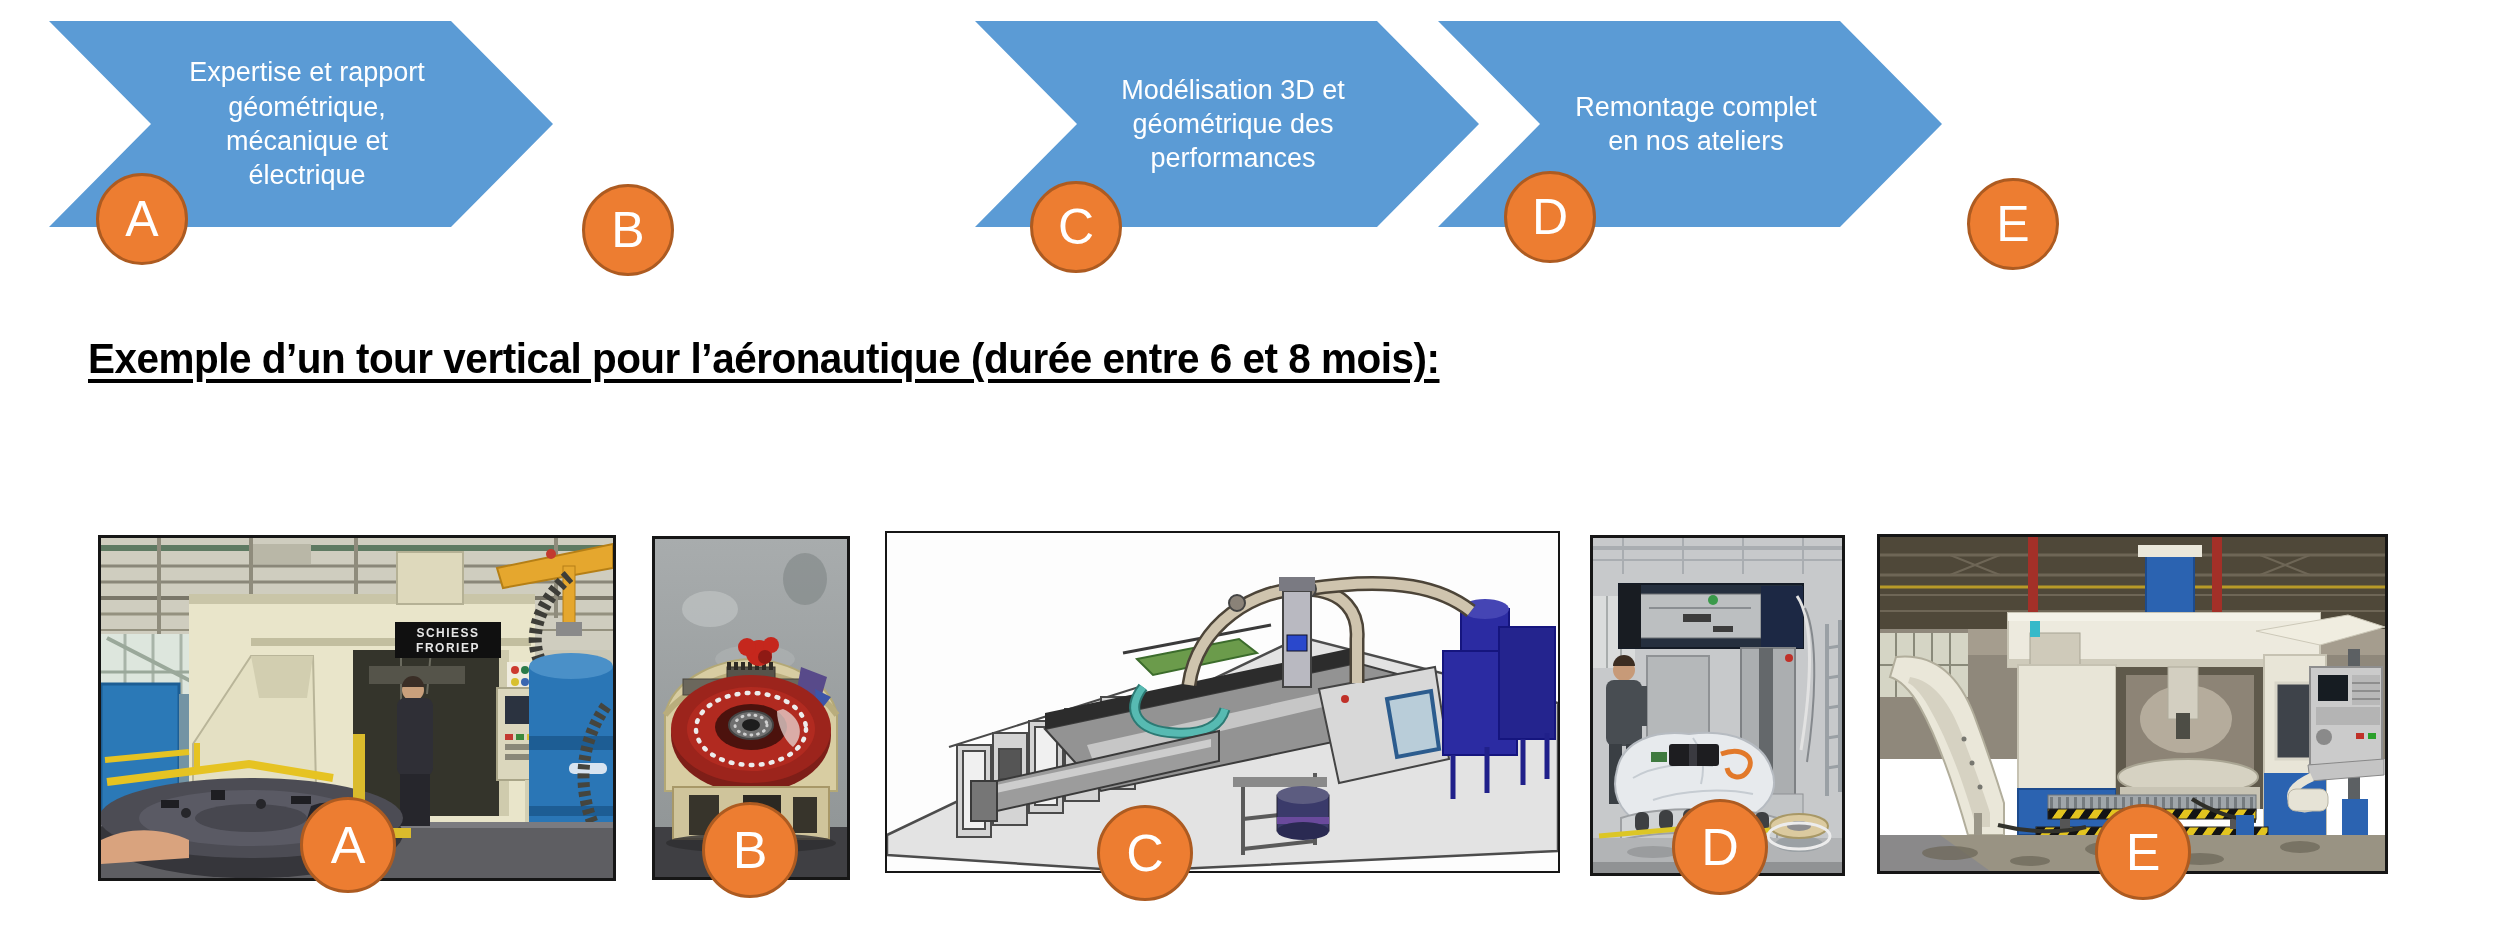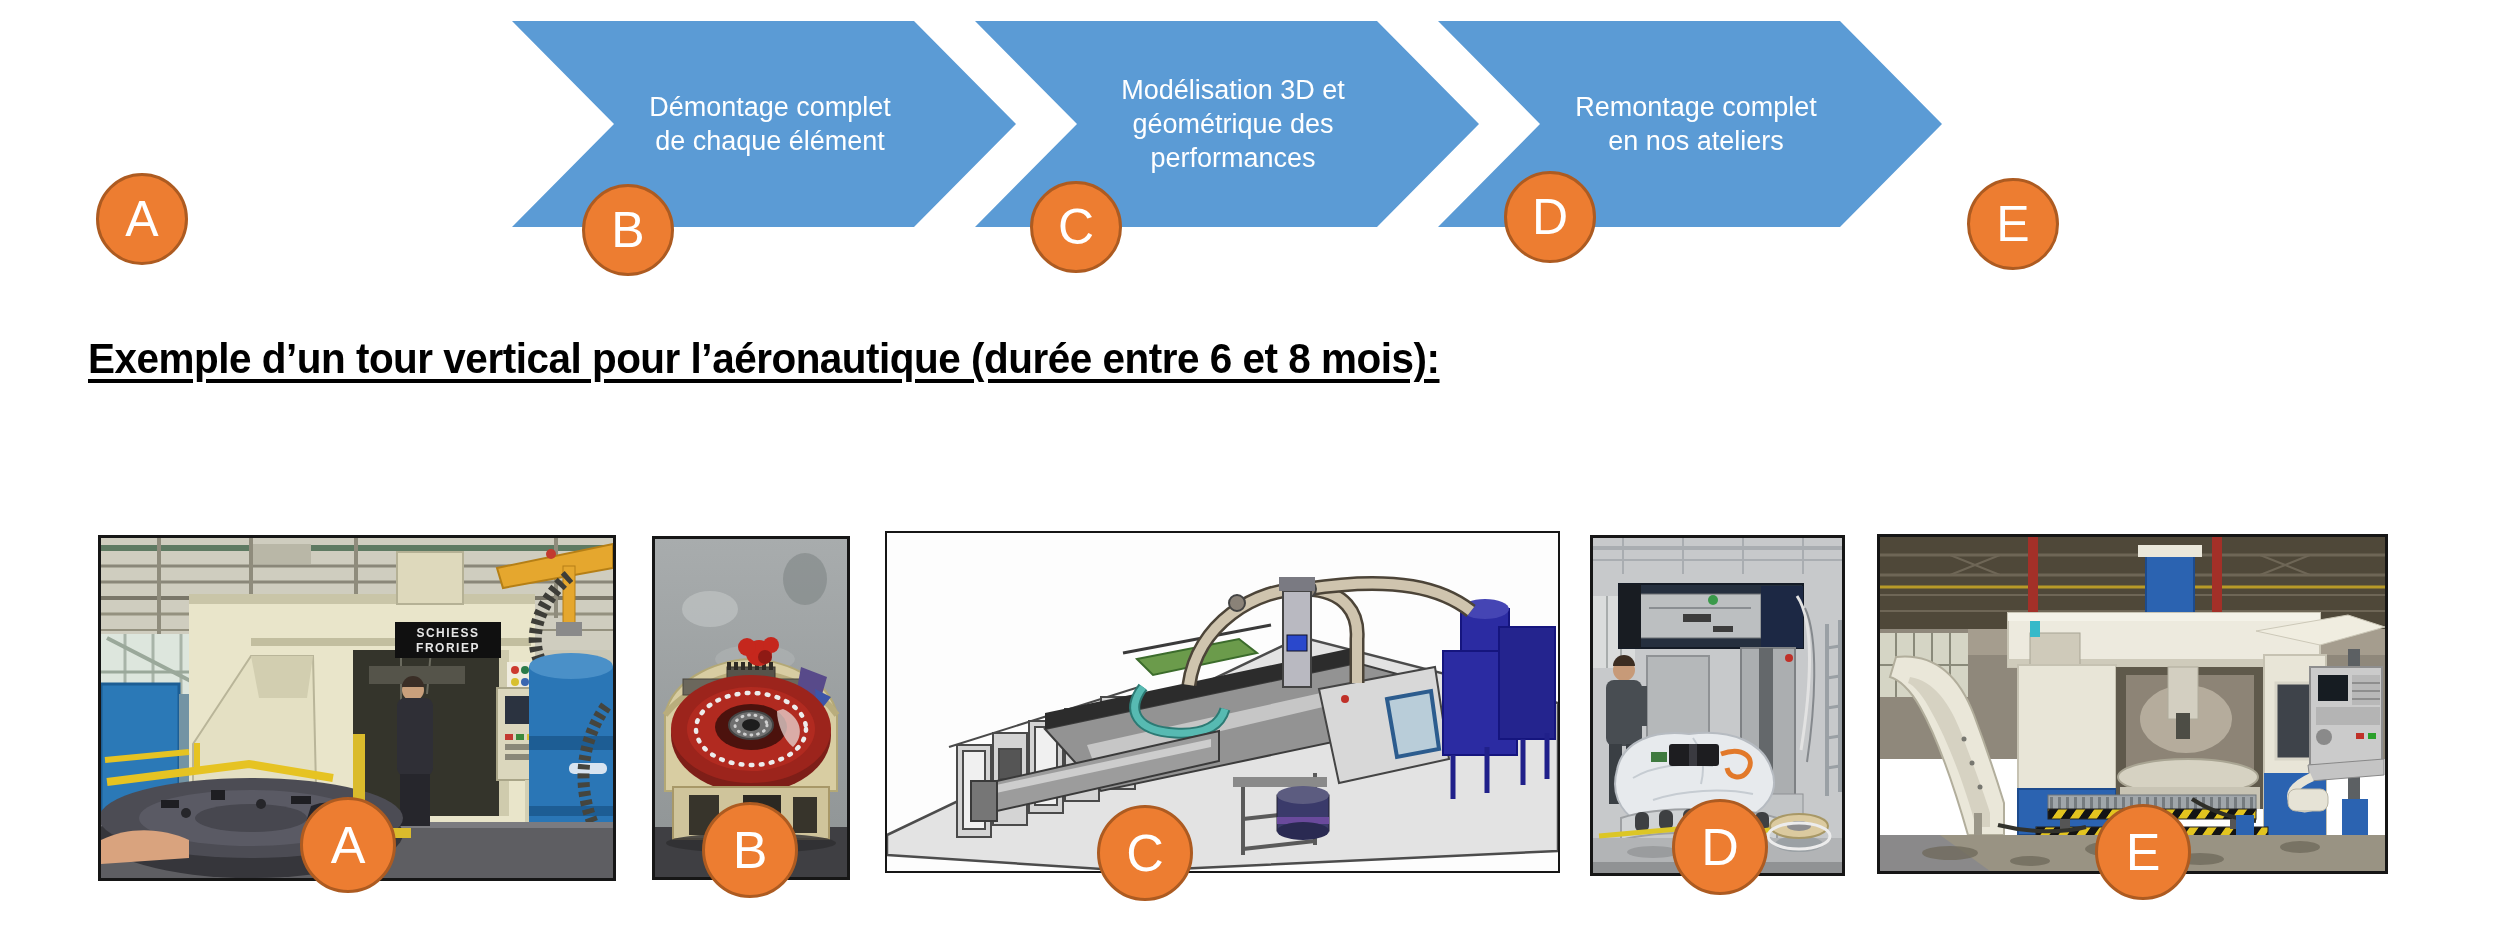--- a/index.html
+++ b/index.html
@@ -28,23 +28,25 @@
   .photo{position:absolute;border:3px solid #161616;background:#fff;z-index:2;margin-top:46px;}
   .photo.thin{border-width:2px;}
   .photo svg{display:block;}
   .sign-text{font-family:"Liberation Sans",sans-serif;font-weight:bold;letter-spacing:1.5px;}
 </style>
 </head>
 <body>
 
 <div class="slide">
 
-  <div class="chevron" style="left:512px">
-    <span class="chevron-label">Démontage complet
-de chaque élément</span>
+  <div class="chevron" style="left:49px">
+    <span class="chevron-label">Expertise et rapport
+géométrique,
+mécanique et
+électrique</span>
   </div>
   <div class="chevron" style="left:975px">
     <span class="chevron-label">Modélisation 3D et
 géométrique des
 performances</span>
   </div>
   <div class="chevron" style="left:1438px">
     <span class="chevron-label">Remontage complet
 en nos ateliers</span>
   </div>

